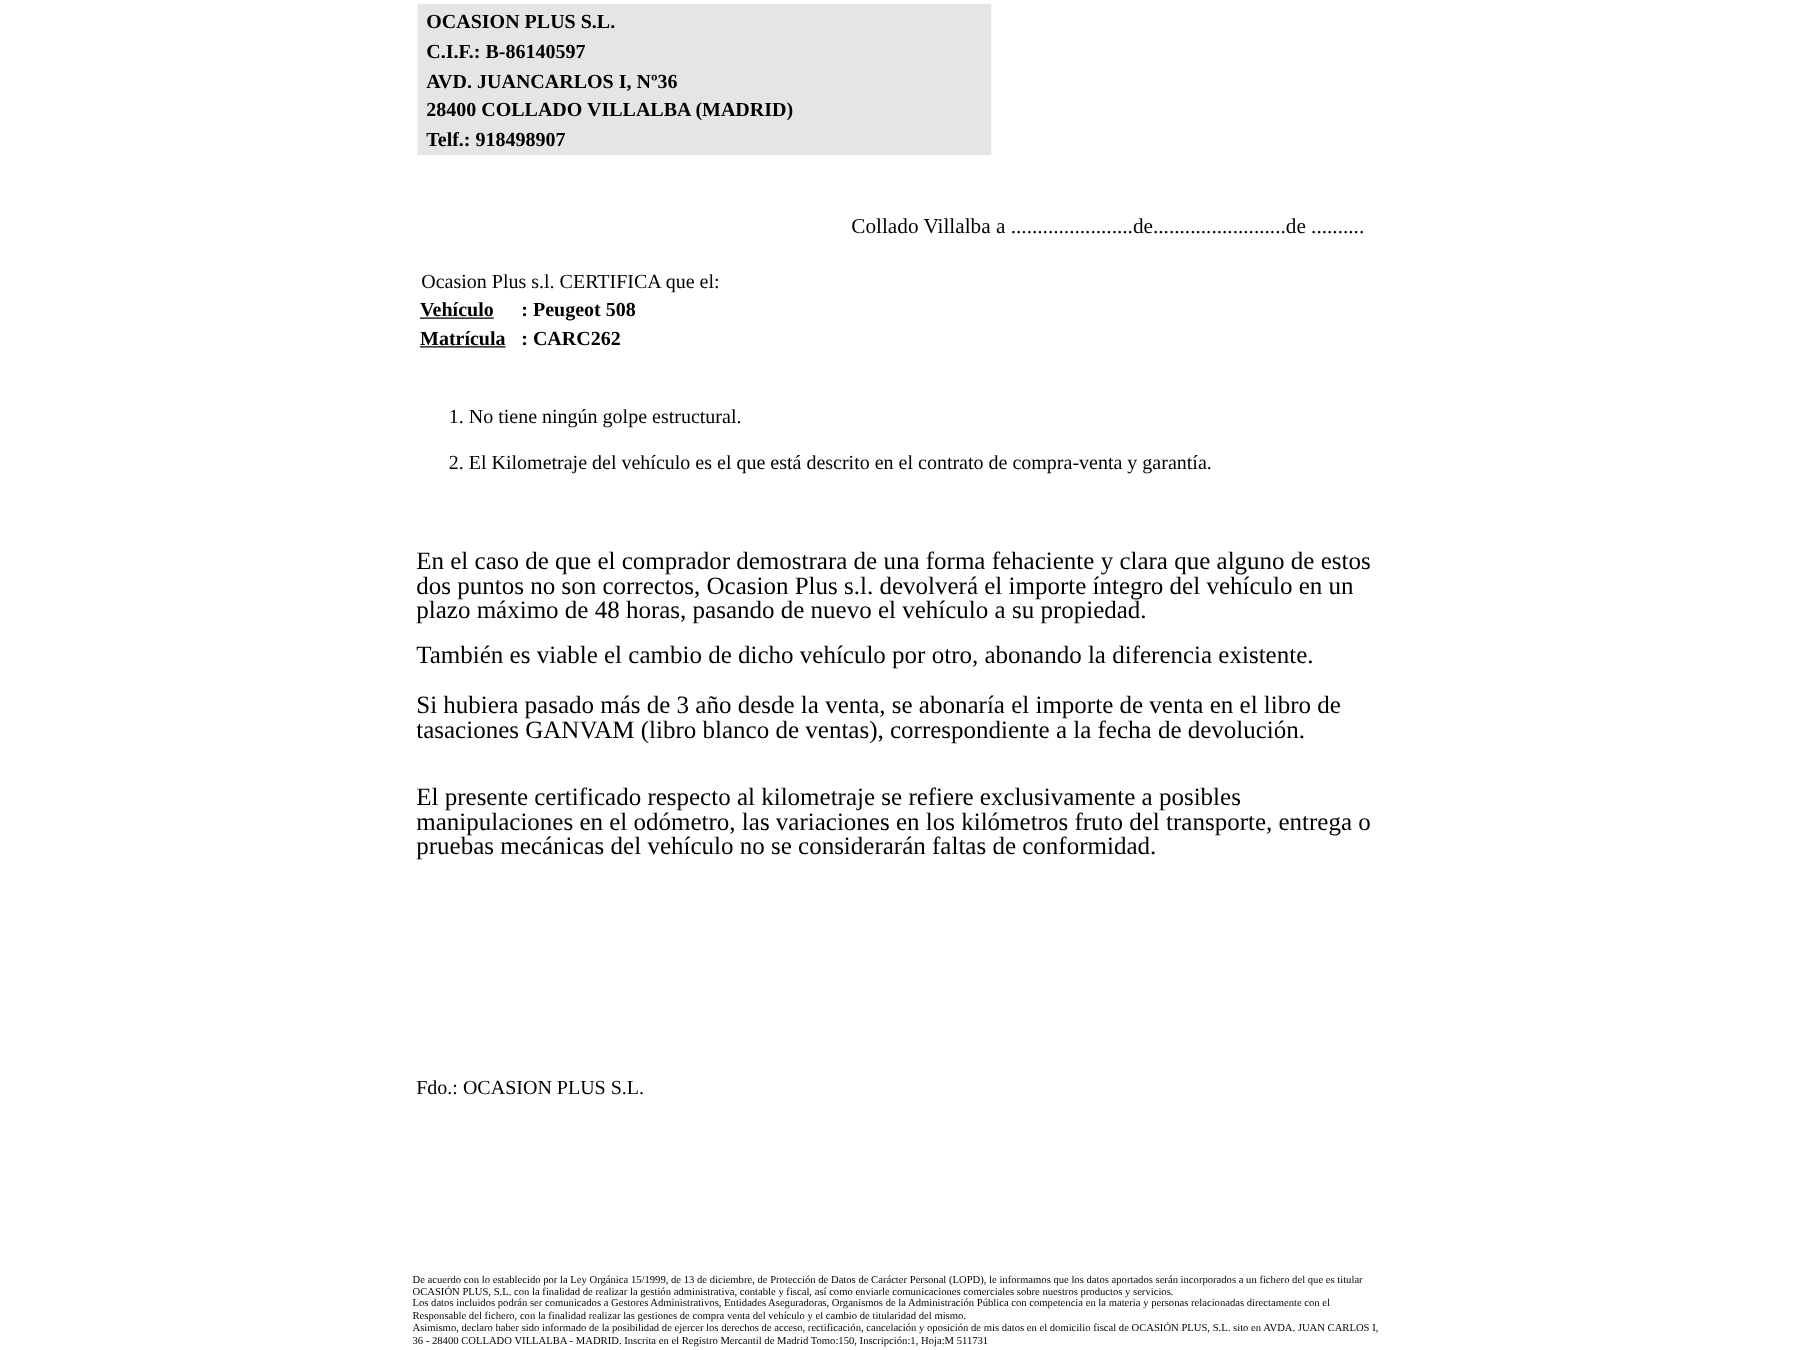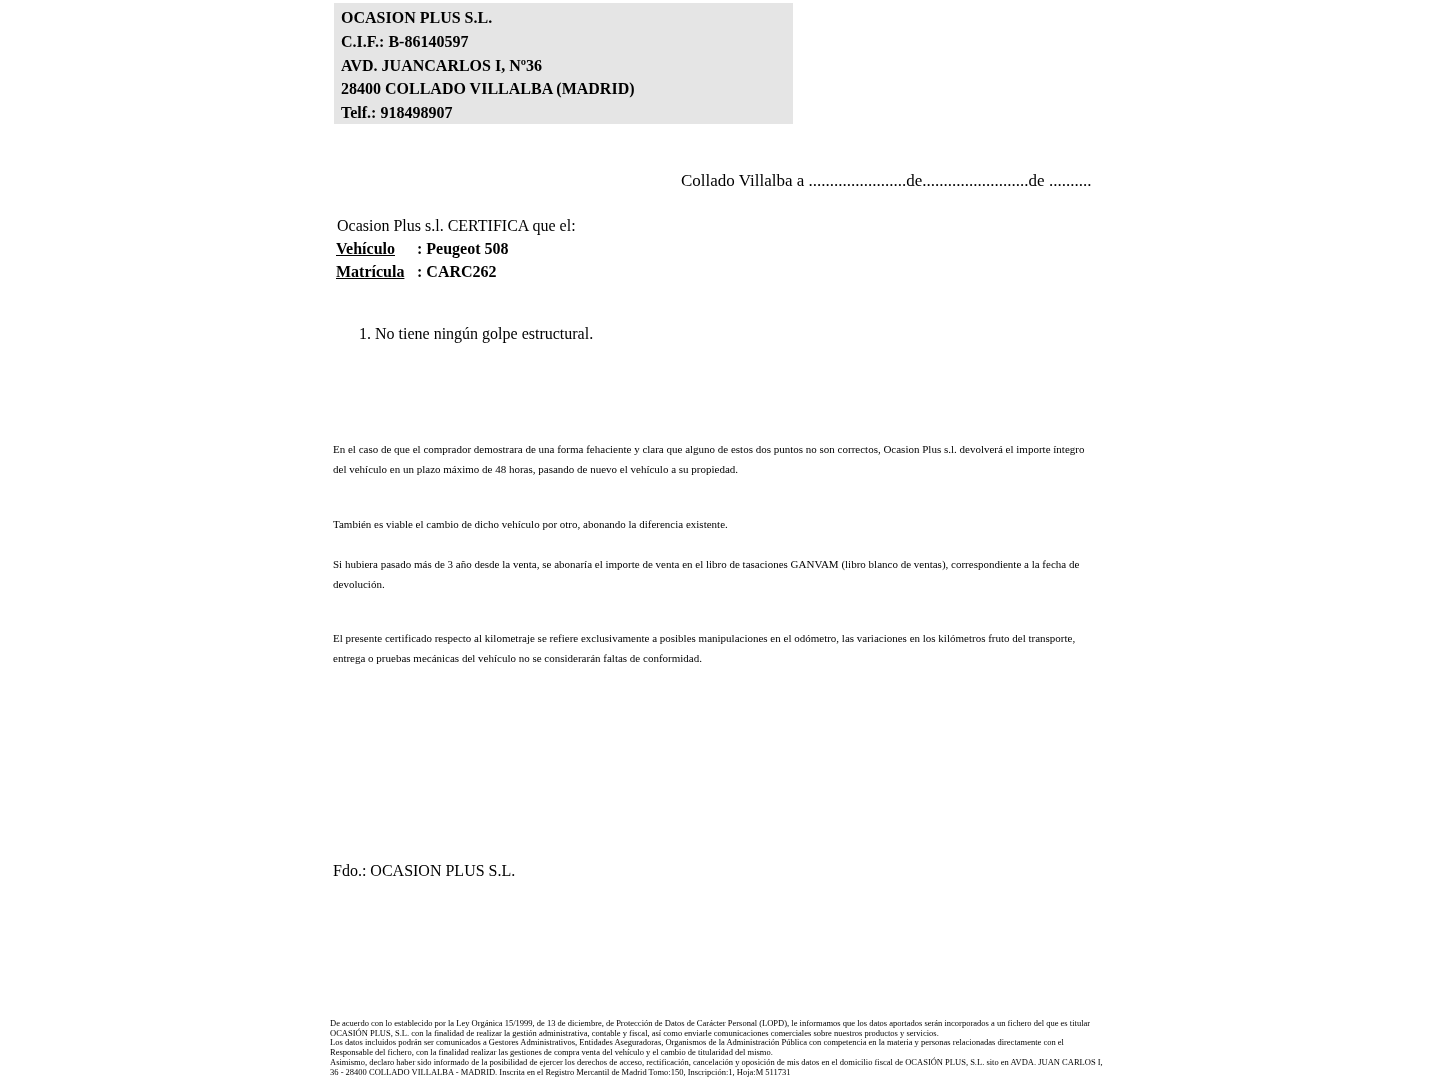--- a/index.html
+++ b/index.html
@@ -68,21 +68,21 @@
     font-size: 16px;
     white-space: nowrap;
     margin-left: 26px;
   }
   .point.p1 { top: 325px; }
   .point.p2 { top: 362px; }
   .para {
     position: absolute;
     left: 333px;
     width: 766px;
-    font-size: 11px;
+    font-size: 20px;
     line-height: 19.6px;
   }
   .para.pa1 { top: 440px; }
   .para.pa2 { top: 515px; }
   .para.pa3 { top: 555px; }
   .para.pa4 { top: 629px; }
   .signature {
     position: absolute;
     left: 333px;
     top: 862px;
@@ -122,20 +122,21 @@
 
   <div class="field-row vehicle">
     <span class="field-label"><span>Vehículo</span></span><span>: Peugeot 508</span>
   </div>
 
   <div class="field-row plate">
     <span class="field-label"><span>Matrícula</span></span><span>: CARC262</span>
   </div>
 
   <div class="point p1">1. No tiene ningún golpe estructural.</div>
+  <div class="point p2">2. El Kilometraje del vehículo es el que está descrito en el contrato de compra-venta y garantía.</div>
 
   <div class="para pa1">En el caso de que el comprador demostrara de una forma fehaciente y clara que alguno de estos dos puntos no son correctos, Ocasion Plus s.l. devolverá el importe íntegro del vehículo en un plazo máximo de 48 horas, pasando de nuevo el vehículo a su propiedad.</div>
   <div class="para pa2">También es viable el cambio de dicho vehículo por otro, abonando la diferencia existente.</div>
   <div class="para pa3">Si hubiera pasado más de 3 año desde la venta, se abonaría el importe de venta en el libro de tasaciones GANVAM (libro blanco de ventas), correspondiente a la fecha de devolución.</div>
   <div class="para pa4">El presente certificado respecto al kilometraje se refiere exclusivamente a posibles manipulaciones en el odómetro, las variaciones en los kilómetros fruto del transporte, entrega o pruebas mecánicas del vehículo no se considerarán faltas de conformidad.</div>
 
   <div class="signature">Fdo.: OCASION PLUS S.L.</div>
 
   <div class="fine-print">
     <p>De acuerdo con lo establecido por la Ley Orgánica 15/1999, de 13 de diciembre, de Protección de Datos de Carácter Personal (LOPD), le informamos que los datos aportados serán incorporados a un fichero del que es titular OCASIÓN PLUS, S.L. con la finalidad de realizar la gestión administrativa, contable y fiscal, así como enviarle comunicaciones comerciales sobre nuestros productos y servicios.</p>

